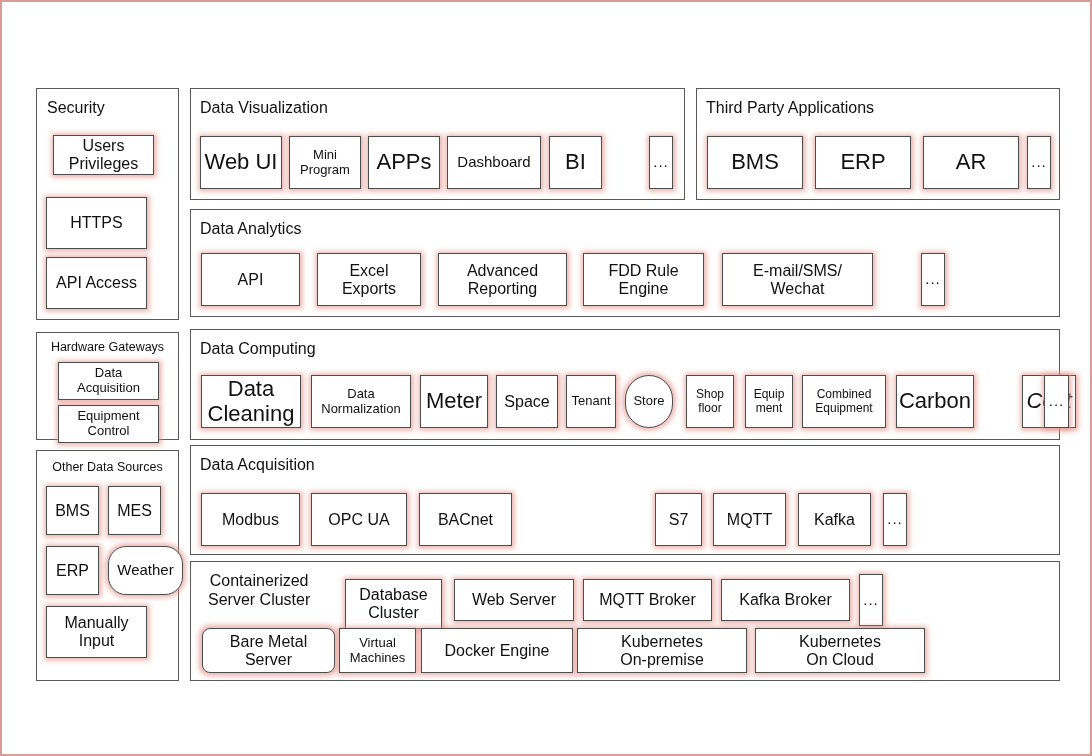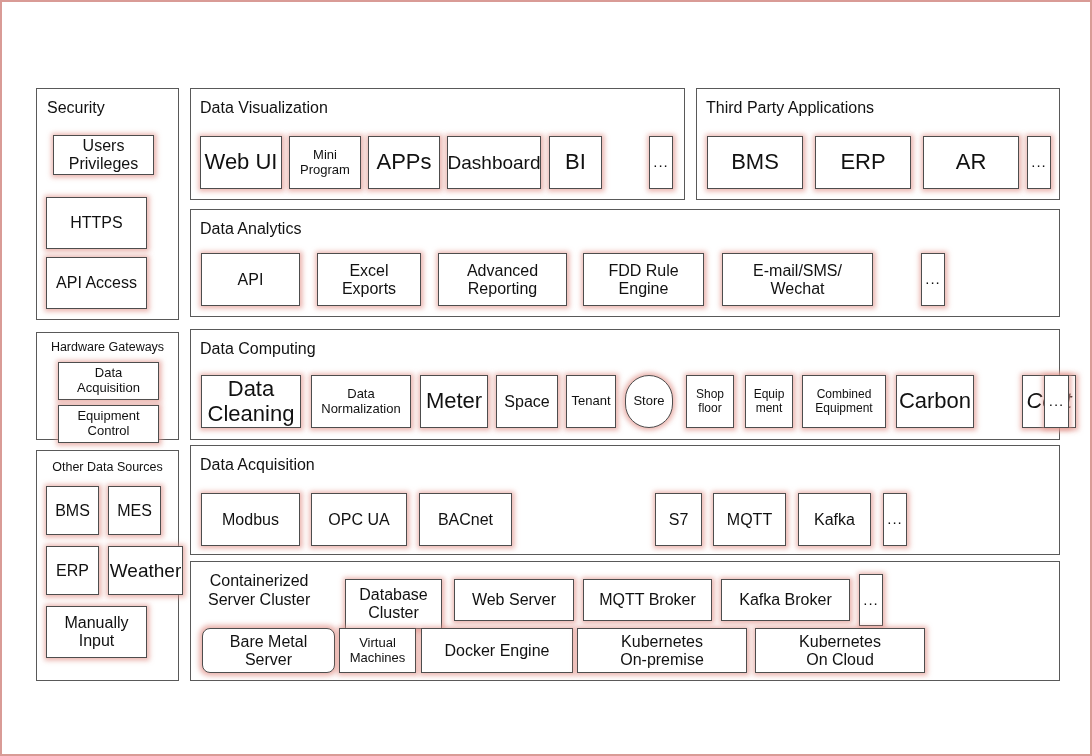--- a/index.html
+++ b/index.html
@@ -55,21 +55,21 @@
     align-items: center;
     justify-content: center;
     text-align: center;
     color: #111111;
     line-height: 1.12;
     white-space: pre-line;
     overflow: visible;
   }
   .fs18 { font-size: 22px; }
   .fs16 { font-size: 16px; }
-  .fs15 { font-size: 19px; }
+  .fs15 { font-size: 15px; }
   .fs13 { font-size: 13px; }
   .fs12 { font-size: 12px; }
   .ell  { font-size: 15px; letter-spacing: 1px; }
 </style>
 </head>
 <body>
 
 <div id="page">
 
   <div class="group" style="left:34px; top:86px; width:143px; height:232px;">
@@ -119,21 +119,21 @@
 Acquisition</div>
     <div class="node fs13" style="left:21px; top:72px; width:101px; height:38px;">Equipment
 Control</div>
   </div>
 
   <div class="group" style="left:34px; top:448px; width:143px; height:231px;">
     <div class="group-title small center" style="top:10px;">Other Data Sources</div>
     <div class="node fs16" style="left:9px; top:35px; width:53px; height:49px;">BMS</div>
     <div class="node fs16" style="left:71px; top:35px; width:53px; height:49px;">MES</div>
     <div class="node fs16" style="left:9px; top:95px; width:53px; height:49px;">ERP</div>
-    <div class="node fs15" style="left:71px; top:95px; width:75px; height:49px;">Weather</div>
+    <div class="node fs15" style="left:71px; top:95px; width:75px; height:49px;border-radius:18px;">Weather</div>
     <div class="node fs16" style="left:9px; top:155px; width:101px; height:52px;">Manually
 Input</div>
   </div>
 
   <div class="group" style="left:188px; top:327px; width:870px; height:111px;">
     <div class="group-title" style="left:9px; top:10px;">Data Computing</div>
     <div class="node fs18" style="left:10px; top:45px; width:100px; height:53px;">Data
 Cleaning</div>
     <div class="node fs13" style="left:120px; top:45px; width:100px; height:53px;">Data
 Normalization</div>

